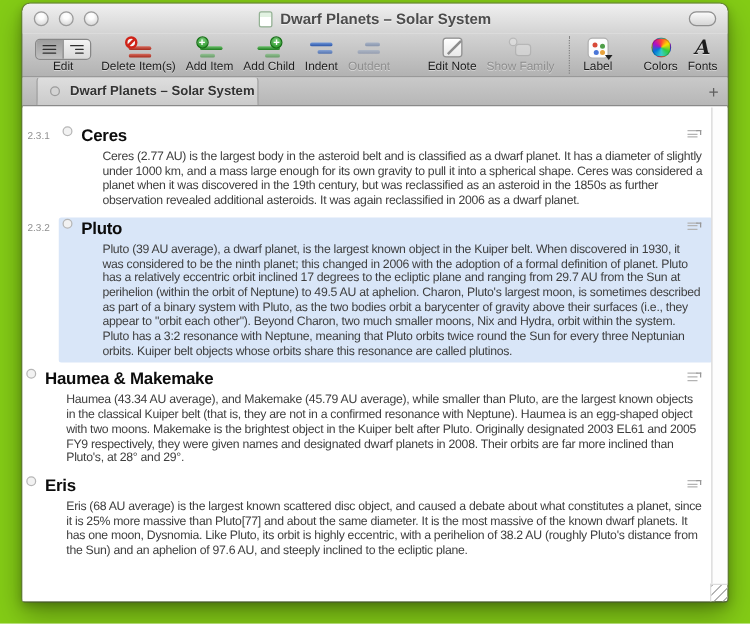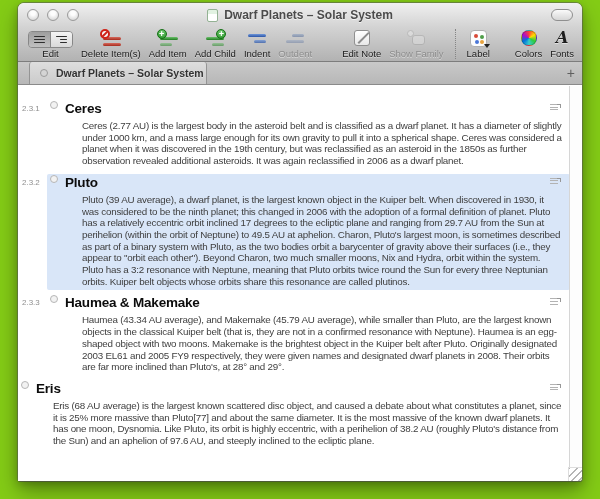--- a/index.html
+++ b/index.html
@@ -296,21 +296,20 @@
                 <i></i>
                 <i></i>
                 <i></i>
               </span>
           </div>
           <div class="sec-body">Pluto (39 AU average), a dwarf planet, is the largest known object in the Kuiper belt. When discovered in 1930, it was considered to be the ninth planet; this changed in 2006 with the adoption of a formal definition of planet. Pluto has a relatively eccentric orbit inclined 17 degrees to the ecliptic plane and ranging from 29.7 AU from the Sun at perihelion (within the orbit of Neptune) to 49.5 AU at aphelion. Charon, Pluto's largest moon, is sometimes described as part of a binary system with Pluto, as the two bodies orbit a barycenter of gravity above their surfaces (i.e., they appear to "orbit each other"). Beyond Charon, two much smaller moons, Nix and Hydra, orbit within the system. Pluto has a 3:2 resonance with Neptune, meaning that Pluto orbits twice round the Sun for every three Neptunian orbits. Kuiper belt objects whose orbits share this resonance are called plutinos.</div>
         </div>
       </div>
 
       <div class="row">
-        <div class="num">2.3.3</div>
         <div class="sel">
           <div class="head">
             <span class="bullet"></span>
             <span class="sec-title">Haumea &amp; Makemake</span>
             <span class="note-ic">
                 <i></i>
                 <i></i>
                 <i></i>
               </span>
           </div>

